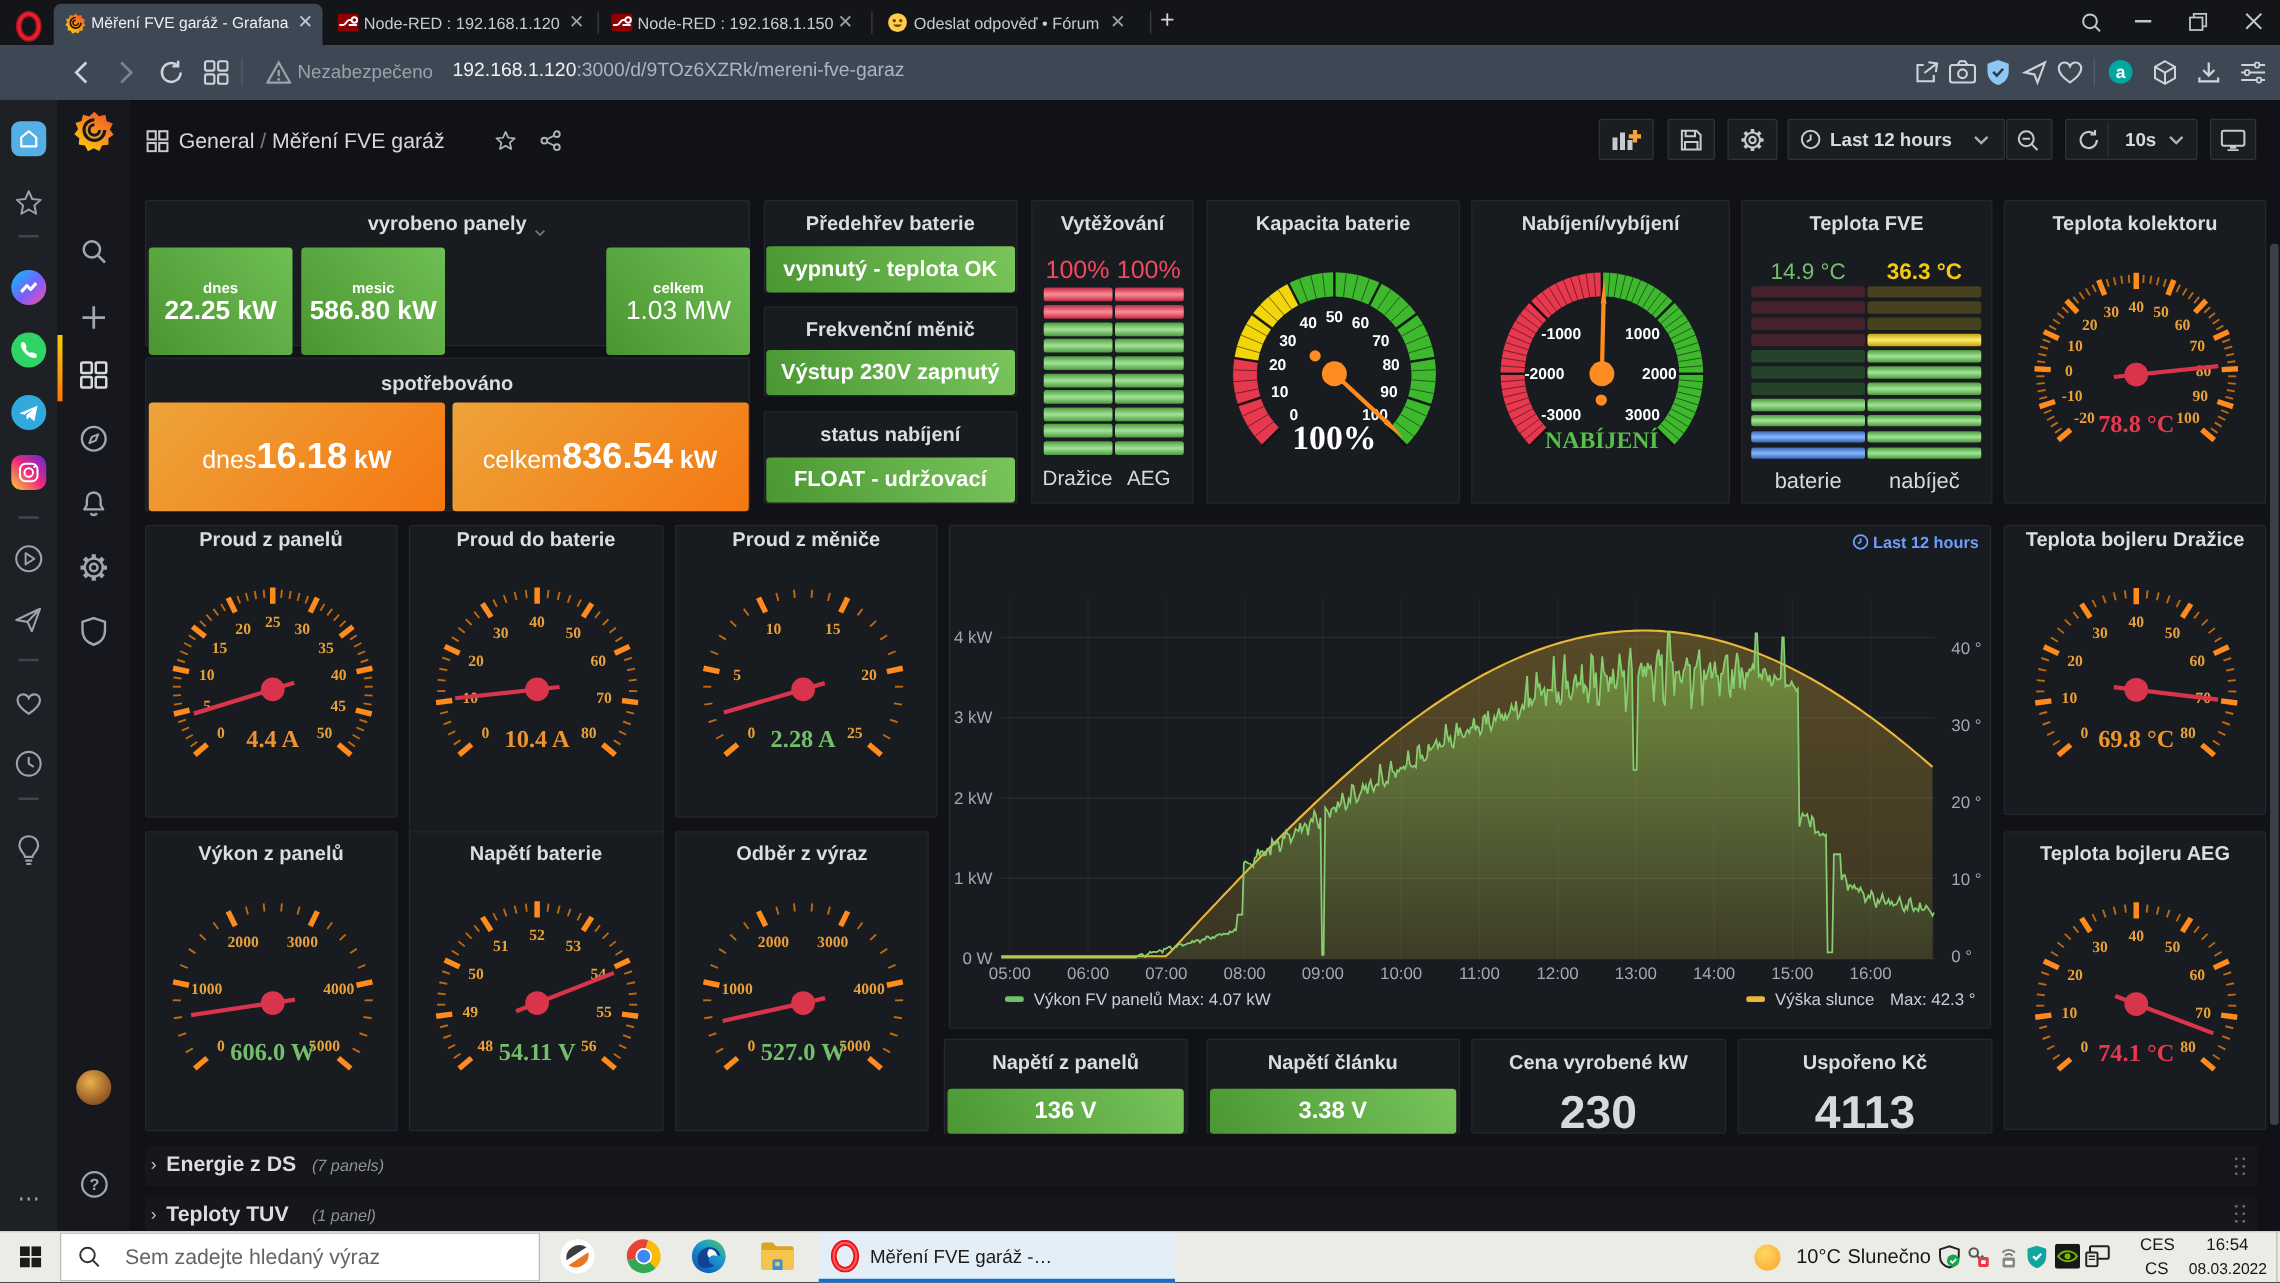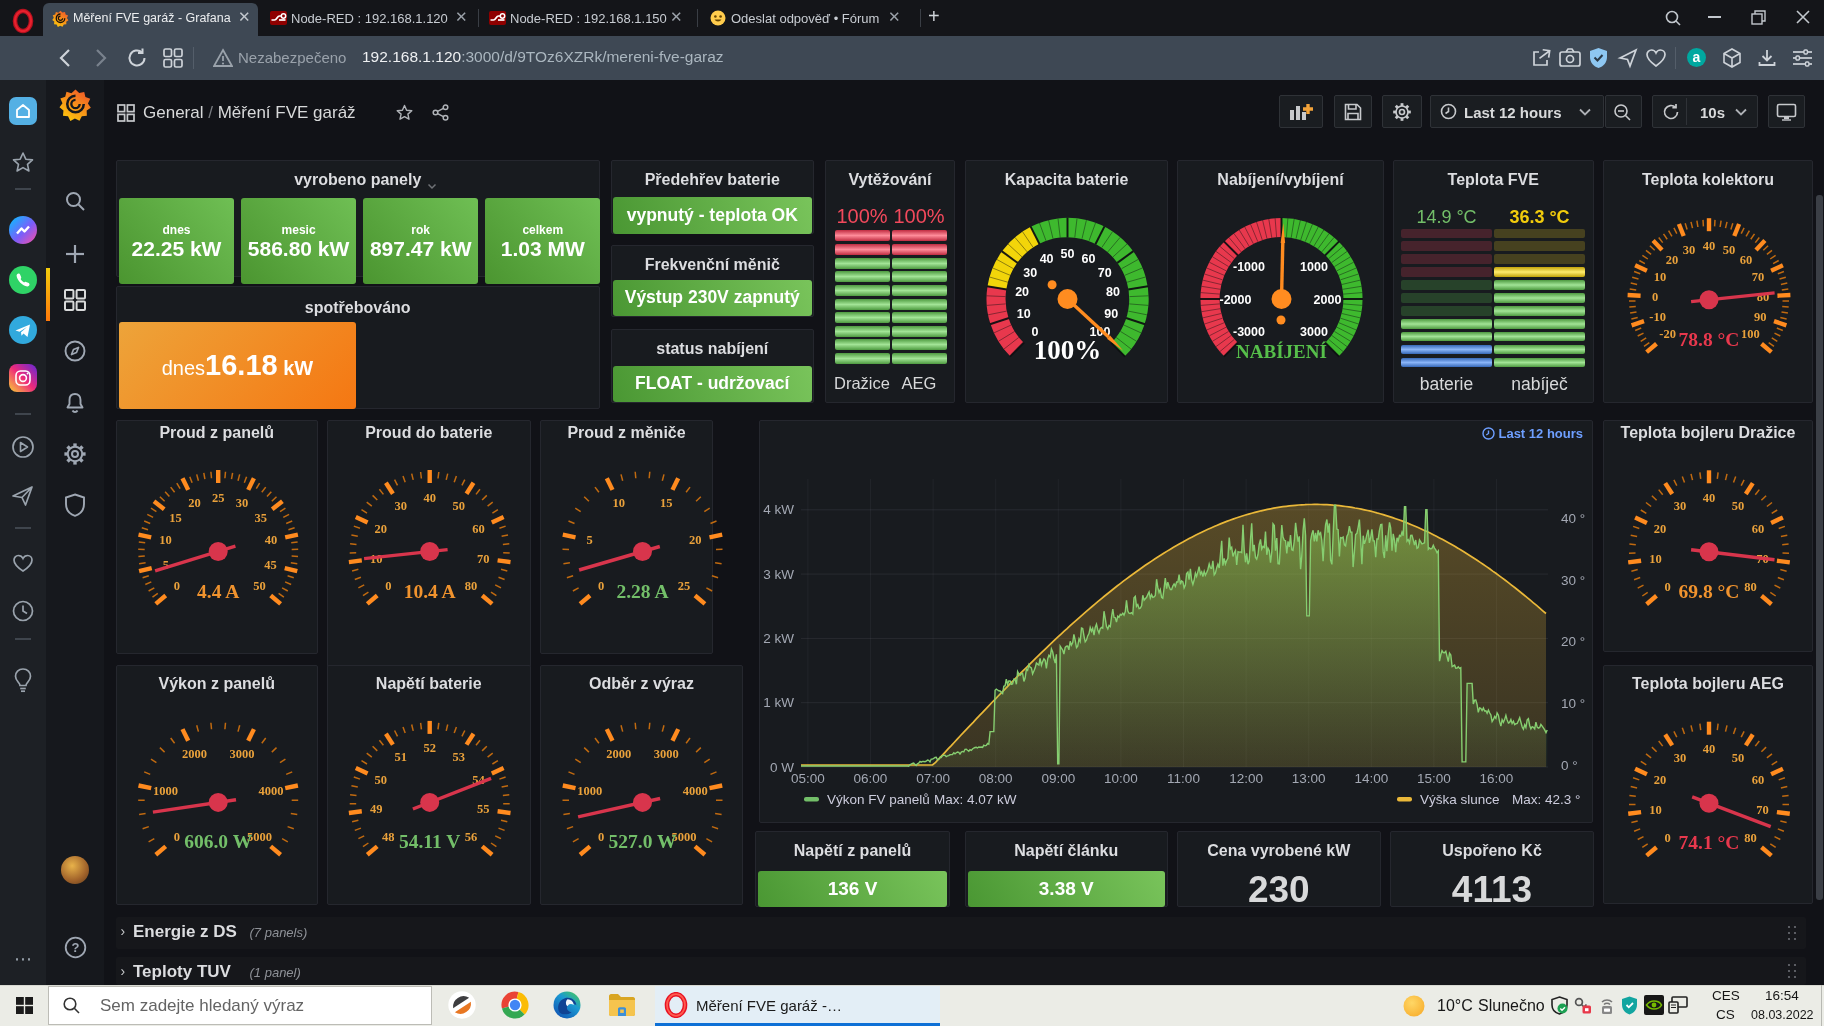--- a/index.html
+++ b/index.html
@@ -308,36 +308,35 @@
 <div class="panel" style="left:115.5px;top:160px;width:484.5px;height:116.5px">
     <div style="position:absolute;left:0;right:0;top:10px;text-align:center;font-size:16px;font-weight:bold;color:#dcdde0">vyrobeno panely</div>
     <div style="position:absolute;left:2.5px;top:36.5px;width:115px;height:86px;border-radius:3px;background:linear-gradient(50deg,#4b9530,#6fbf54);display:flex;align-items:center;justify-content:center;flex-direction:column;color:#fff">
       <div style="font-size:12px;font-weight:bold;margin-bottom:1px">dnes</div>
       <div style="font-size:21px;font-weight:bold;line-height:1;white-space:nowrap">22.25 kW</div>
     </div>
     <div style="position:absolute;left:124.6px;top:36.5px;width:115px;height:86px;border-radius:3px;background:linear-gradient(50deg,#4b9530,#6fbf54);display:flex;align-items:center;justify-content:center;flex-direction:column;color:#fff">
       <div style="font-size:12px;font-weight:bold;margin-bottom:1px">mesic</div>
       <div style="font-size:21px;font-weight:bold;line-height:1;white-space:nowrap">586.80 kW</div>
     </div>
-    <div style="position:absolute;left:246.7px;top:36.5px;width:115px;height:86px;border-radius:3px;background:linear-gradient(50deg,#4b9530,#6fbf54);display:flex;align-items:center;justify-content:center;flex-direction:column;color:#fff">
-      <div style="font-size:12px;font-weight:bold;margin-bottom:1px">rok</div>
-      <div style="font-size:21px;font-weight:bold;line-height:1;white-space:nowrap">897.47 kW</div>
-    </div>
     <div style="position:absolute;left:368.8px;top:36.5px;width:115px;height:86px;border-radius:3px;background:linear-gradient(50deg,#4b9530,#6fbf54);display:flex;align-items:center;justify-content:center;flex-direction:column;color:#fff">
       <div style="font-size:12px;font-weight:bold;margin-bottom:1px">celkem</div>
-      <div style="font-size:21px;font-weight:bold;line-height:1;white-space:nowrap">1.03 MW</div>
+      <div style="font-size:21px;font-weight:normal;line-height:1;white-space:nowrap">1.03 MW</div>
     </div>
     <svg style="position:absolute;left:310px;top:22px" width="10" height="7" viewBox="0 0 10 7">
       <path d="M1.5 1.5 L5 5 L8.5 1.5" fill="none" stroke="#6f7276" stroke-width="1.5"></path>
     </svg>
   </div>
 <div class="panel" style="left:115.5px;top:285.5px;width:484.5px;height:123px">
     <div style="position:absolute;left:0;right:0;top:12px;text-align:center;font-size:16px;font-weight:bold;color:#dcdde0">spotřebováno</div>
     <div style="position:absolute;left:2.5px;top:35px;width:237px;height:87px;border-radius:3px;background:linear-gradient(135deg,#eda43a,#f57712);display:flex;align-items:center;justify-content:center;flex-direction:column;color:#fff">
       <div style="font-size:20px;line-height:1;white-space:nowrap">dnes<span style="font-weight:bold;font-size:29px">16.18</span><b> kW</b></div>
+    </div>
+    <div style="position:absolute;left:245px;top:35px;width:237px;height:87px;border-radius:3px;background:linear-gradient(135deg,#eda43a,#f57712);display:flex;align-items:center;justify-content:center;flex-direction:column;color:#fff">
+      <div style="font-size:20px;line-height:1;white-space:nowrap">celkem<span style="font-weight:bold;font-size:29px">836.54</span><b> kW</b></div>
     </div>
   </div>
 <div class="panel" style="left:610.5px;top:160px;width:203.5px;height:74px">
     <div style="position:absolute;left:0;right:0;top:10px;text-align:center;font-size:16px;font-weight:bold;color:#dcdde0">Předehřev baterie</div>
     <div style="position:absolute;left:1px;right:1px;top:36px;height:36.5px;border-radius:3px;background:linear-gradient(70deg,#4a9733,#79c45b);display:flex;align-items:center;justify-content:center;color:#fff;font-size:17.5px;font-weight:bold;white-space:nowrap">vypnutý - teplota OK</div>
   </div>
 <div class="panel" style="left:610.5px;top:244.5px;width:203.5px;height:72.5px">
     <div style="position:absolute;left:0;right:0;top:10px;text-align:center;font-size:16px;font-weight:bold;color:#dcdde0">Frekvenční měnič</div>
     <div style="position:absolute;left:1px;right:1px;top:34px;height:36.5px;border-radius:3px;background:linear-gradient(70deg,#4a9733,#79c45b);display:flex;align-items:center;justify-content:center;color:#fff;font-size:17.5px;font-weight:bold;white-space:nowrap">Výstup 230V zapnutý</div>
   </div>
@@ -767,21 +766,21 @@
       <text x="101.7" y="80.5" text-anchor="middle" font-size="12.5" fill="#e9a13b" style="font-family:'Liberation Serif',serif;font-weight:bold">40</text>
       <text x="130.7" y="89" text-anchor="middle" font-size="12.5" fill="#e9a13b" style="font-family:'Liberation Serif',serif;font-weight:bold">50</text>
       <text x="150.6" y="111.7" text-anchor="middle" font-size="12.5" fill="#e9a13b" style="font-family:'Liberation Serif',serif;font-weight:bold">60</text>
       <text x="155.2" y="141.5" text-anchor="middle" font-size="12.5" fill="#e9a13b" style="font-family:'Liberation Serif',serif;font-weight:bold">70</text>
       <text x="143.1" y="169.2" text-anchor="middle" font-size="12.5" fill="#e9a13b" style="font-family:'Liberation Serif',serif;font-weight:bold">80</text>
       <line x1="119.6" y1="128.6" x2="36.1" y2="137.6" stroke="#d8354c" stroke-width="3.4"></line>
       <circle cx="101.7" cy="130.5" r="9.5" fill="#d8354c"></circle>
       <text x="101.7" y="176.5" text-anchor="middle" font-size="19.5" fill="#f0932e" style="font-family:'Liberation Serif',serif;font-weight:bold">10.4 A</text>
     </svg>
   </div>
-<div class="panel" style="left:540px;top:420px;width:173px;height:234px">
+<div class="panel" style="left:540px;top:420px;width:210px;height:234px">
     <div style="position:absolute;left:0;right:0;top:3px;text-align:center;font-size:16px;font-weight:bold;color:#dcdde0">Proud z měniče</div>
     <svg width="203" height="234" viewBox="0 0 203 234" style="position:absolute;left:0;top:0">
       <line x1="37.6" y1="166.8" x2="31.9" y2="170" stroke="#c06a10" stroke-width="1.5"></line>
       <line x1="32.1" y1="154.7" x2="25.9" y2="156.8" stroke="#c06a10" stroke-width="1.5"></line>
       <line x1="28.9" y1="141.7" x2="22.4" y2="142.7" stroke="#c06a10" stroke-width="1.5"></line>
       <line x1="28" y1="128.4" x2="21.5" y2="128.3" stroke="#c06a10" stroke-width="1.5"></line>
       <line x1="33.5" y1="102.5" x2="27.5" y2="100" stroke="#c06a10" stroke-width="1.5"></line>
       <line x1="39.7" y1="90.7" x2="34.3" y2="87.2" stroke="#c06a10" stroke-width="1.5"></line>
       <line x1="47.9" y1="80.2" x2="43.2" y2="75.7" stroke="#c06a10" stroke-width="1.5"></line>
       <line x1="57.9" y1="71.3" x2="54" y2="66.1" stroke="#c06a10" stroke-width="1.5"></line>

